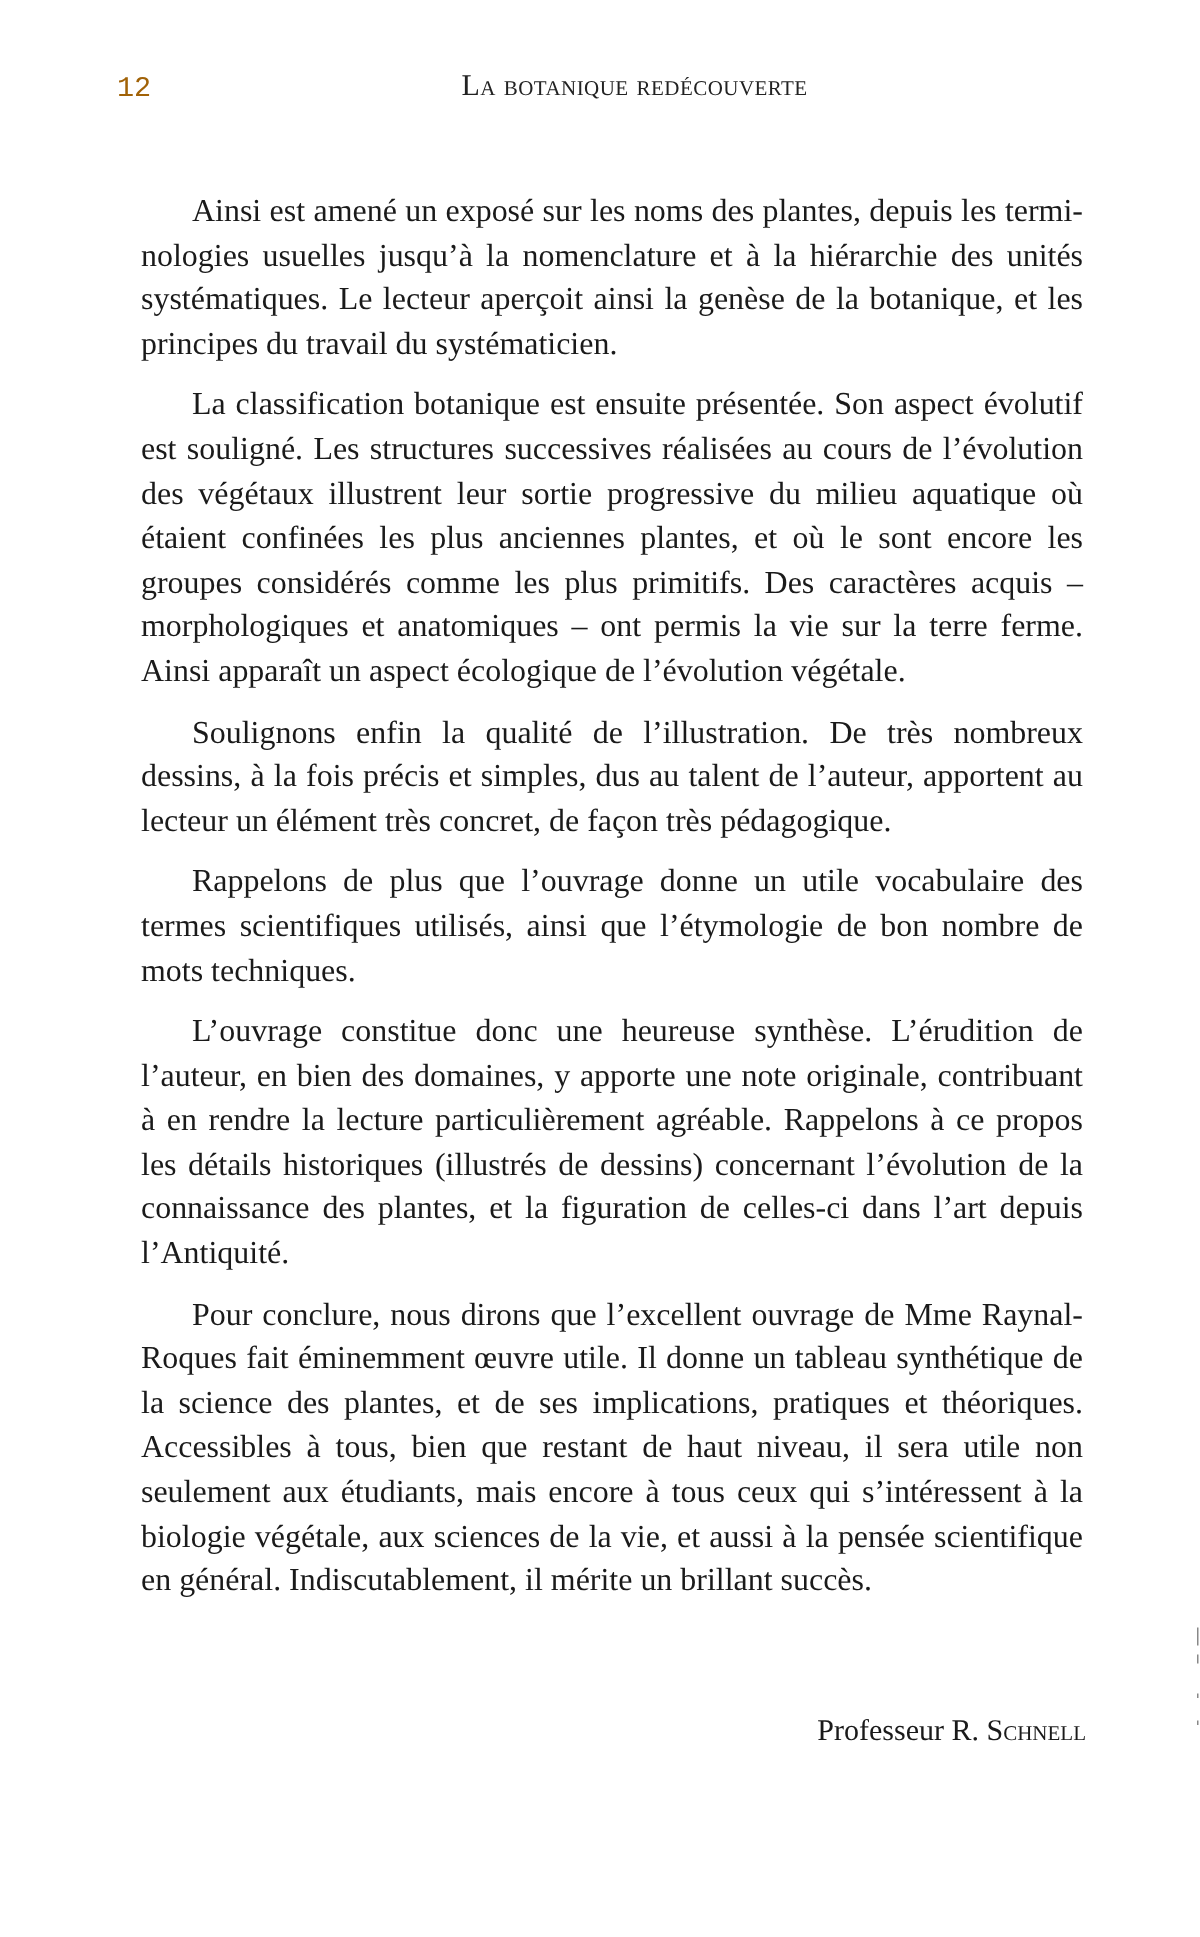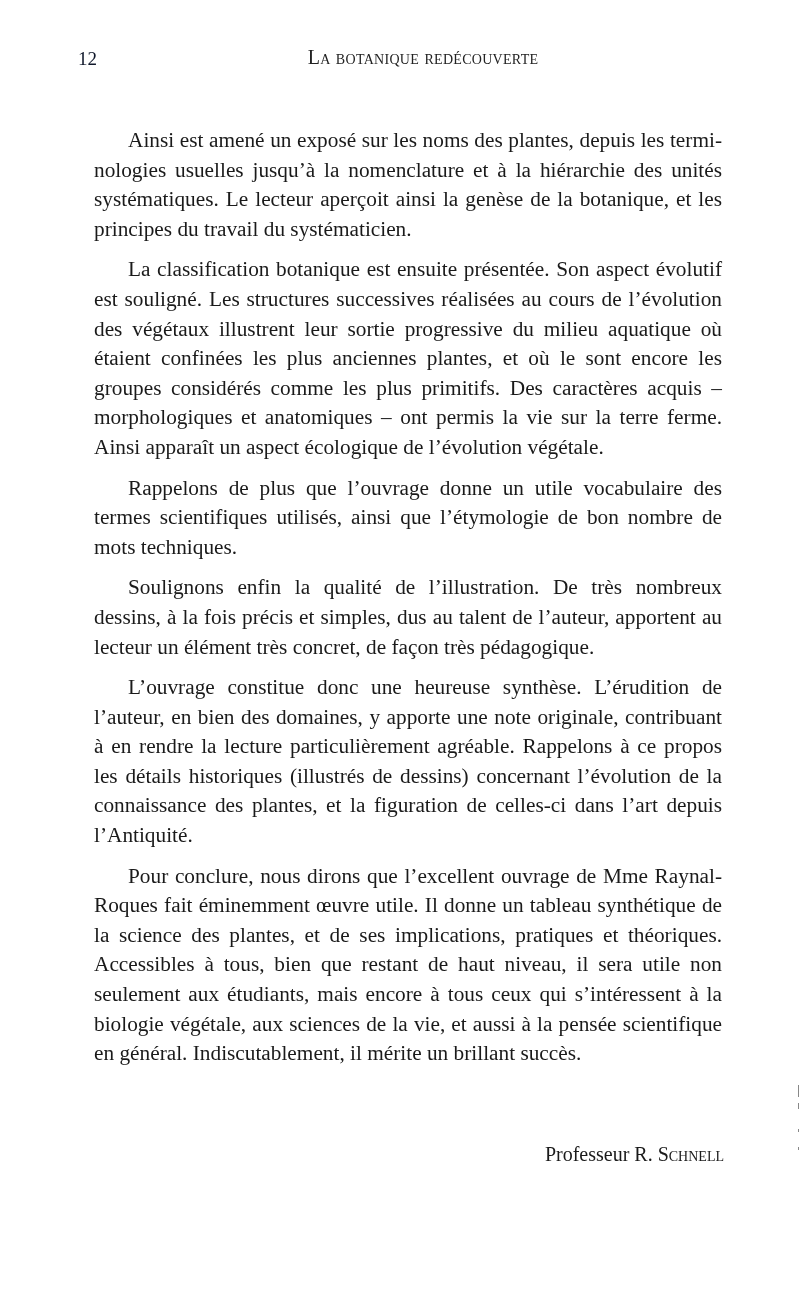--- a/index.html
+++ b/index.html
@@ -19,23 +19,23 @@
       position: absolute;
       top: 44px;
       left: 0;
       width: 800px;
       height: 34px;
     }
     .page-number {
       position: absolute;
       left: 78px;
       top: 4px;
-      font-family: Liberation Serif, serif;
+      font-family: Liberation Mono, monospace;
       font-size: 19px;
-      color: #0f172a;
+      color: #a16207;
     }
     .running-title {
       position: absolute;
       left: 0;
       width: 846px;
       text-align: center;
       top: 2px;
       font-size: 20px;
       font-variant: small-caps;
       letter-spacing: 0.3px;
@@ -88,22 +88,22 @@
 <body>
 
 <div class="running-head">
   <span class="page-number">12</span>
   <span class="running-title">La botanique redécouverte</span>
 </div>
 
 <div class="body-text">
   <p>Ainsi est amené un exposé sur les noms des plantes, depuis les termi­nologies usuelles jusqu’à la nomenclature et à la hiérarchie des unités sys­tématiques. Le lecteur aperçoit ainsi la genèse de la botanique, et les principes du travail du systématicien.</p>
   <p>La classification botanique est ensuite présentée. Son aspect évolutif est souligné. Les structures successives réalisées au cours de l’évolution des végétaux illustrent leur sortie progressive du milieu aquatique où étaient confinées les plus anciennes plantes, et où le sont encore les groupes considérés comme les plus primitifs. Des caractères acquis – morphologiques et anatomiques – ont permis la vie sur la terre ferme. Ainsi apparaît un aspect écologique de l’évolution végétale.</p>
+  <p>Soulignons enfin la qualité de l’illustration. De très nombreux dessins, à la fois précis et simples, dus au talent de l’auteur, apportent au lecteur un élément très concret, de façon très pédagogique.</p>
   <p>Rappelons de plus que l’ouvrage donne un utile vocabulaire des termes scientifiques utilisés, ainsi que l’étymologie de bon nombre de mots tech­niques.</p>
-  <p>Soulignons enfin la qualité de l’illustration. De très nombreux dessins, à la fois précis et simples, dus au talent de l’auteur, apportent au lecteur un élément très concret, de façon très pédagogique.</p>
   <p>L’ouvrage constitue donc une heureuse synthèse. L’érudition de l’auteur, en bien des domaines, y apporte une note originale, contribuant à en rendre la lecture particulièrement agréable. Rappelons à ce propos les détails historiques (illustrés de dessins) concernant l’évolution de la connaissance des plantes, et la figuration de celles-ci dans l’art depuis l’Antiquité.</p>
   <p>Pour conclure, nous dirons que l’excellent ouvrage de Mme Raynal-Roques fait éminemment œuvre utile. Il donne un tableau synthétique de la science des plantes, et de ses implications, pratiques et théoriques. Accessibles à tous, bien que restant de haut niveau, il sera utile non seule­ment aux étudiants, mais encore à tous ceux qui s’intéressent à la biologie végétale, aux sciences de la vie, et aussi à la pensée scientifique en géné­ral. Indiscutablement, il mérite un brillant succès.</p>
 </div>
 
 <div class="signature">
   <div class="sig-name">
     <span>Professeur R. </span><span class="sc">Schnell</span>
   </div>
 </div>
 

